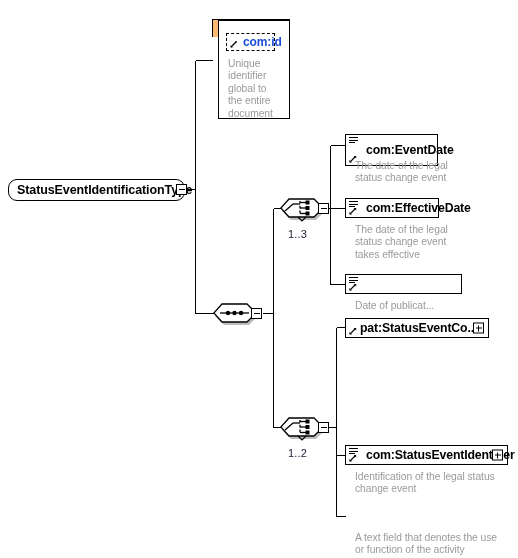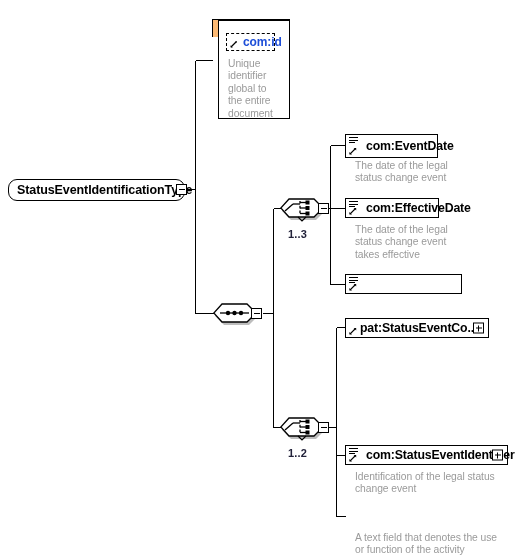--- a/index.html
+++ b/index.html
@@ -111,21 +111,21 @@
     font-size:12px;font-weight:bold;color:#1d4ed8;
     padding-left:16px;letter-spacing:-0.1px;
   }
   .attr-shadow{position:absolute;background:#bdbdbd;z-index:-1;}
 
   
   .comp{position:absolute;}
   .comp svg{display:block;}
   .card{
     position:absolute;
-    font-size:11px;color:#22223a;font-weight:bold;
+    font-size:11px;color:#22223a;font-weight:normal;
     letter-spacing:0.2px;
   }
 </style>
 </head>
 <body>
 
 <div id="canvas">
 
   <svg class="layer-svg" viewBox="0 0 518 558" width="518" height="558">
     <g stroke="#000000" stroke-width="1.4" fill="none" shape-rendering="crispEdges">
@@ -238,21 +238,21 @@
       <rect x="25.5" y="6.5" width="4" height="4" fill="#000"></rect>
       <rect x="25.5" y="12" width="4" height="4" fill="#000"></rect>
       <rect x="25.5" y="17.5" width="4" height="4" fill="#000"></rect>
       <path d="M18 23 L22 27 L26 23" fill="none" stroke="#000" stroke-width="1.2"></path>
     </svg>
     <div class="edge-expander" style="left:38px;top:9px;"></div>
   </div>
   <div class="card" style="left:288px;top:447px;">1..2</div>
 
   <div class="el-shadow" style="left:348px;top:138px;width:93px;height:19px;"></div>
-  <div class="el-box" style="left:345px;top:134px;width:93px;height:24px;text-align:center;">
+  <div class="el-box" style="left:345px;top:134px;width:93px;height:32px;text-align:center;">
     <span class="glyph-lines">
         <i></i>
         <i></i>
         <i></i>
       </span>
     <span class="glyph-arrow">
       <svg width="8" height="8" viewBox="0 0 8 8">
         <path d="M1.2 6.8 L6 2" stroke="#000" stroke-width="1.2"></path>
         <path d="M4.6 1 L7.2 1 L7.2 3.6 Z" fill="#000"></path>
         <path d="M0.4 7.6 L0.4 5 L3 7.6 Z" fill="#000"></path>
@@ -291,20 +291,21 @@
         <i></i>
       </span>
     <span class="glyph-arrow">
       <svg width="8" height="8" viewBox="0 0 8 8">
         <path d="M1.2 6.8 L6 2" stroke="#000" stroke-width="1.2"></path>
         <path d="M4.6 1 L7.2 1 L7.2 3.6 Z" fill="#000"></path>
         <path d="M0.4 7.6 L0.4 5 L3 7.6 Z" fill="#000"></path>
       </svg>
     </span>
   </div>
+  <div class="doc" style="left:355px;top:300px;width:150px;">Date of publicat...</div>
 
   <div class="el-shadow" style="left:348px;top:322px;width:144px;height:19px;"></div>
   <div class="el-box" style="left:345px;top:318px;width:144px;height:20px;">
     <span class="glyph-arrow">
       <svg width="8" height="8" viewBox="0 0 8 8">
         <path d="M1.2 6.8 L6 2" stroke="#000" stroke-width="1.2"></path>
         <path d="M4.6 1 L7.2 1 L7.2 3.6 Z" fill="#000"></path>
         <path d="M0.4 7.6 L0.4 5 L3 7.6 Z" fill="#000"></path>
       </svg>
     </span>

